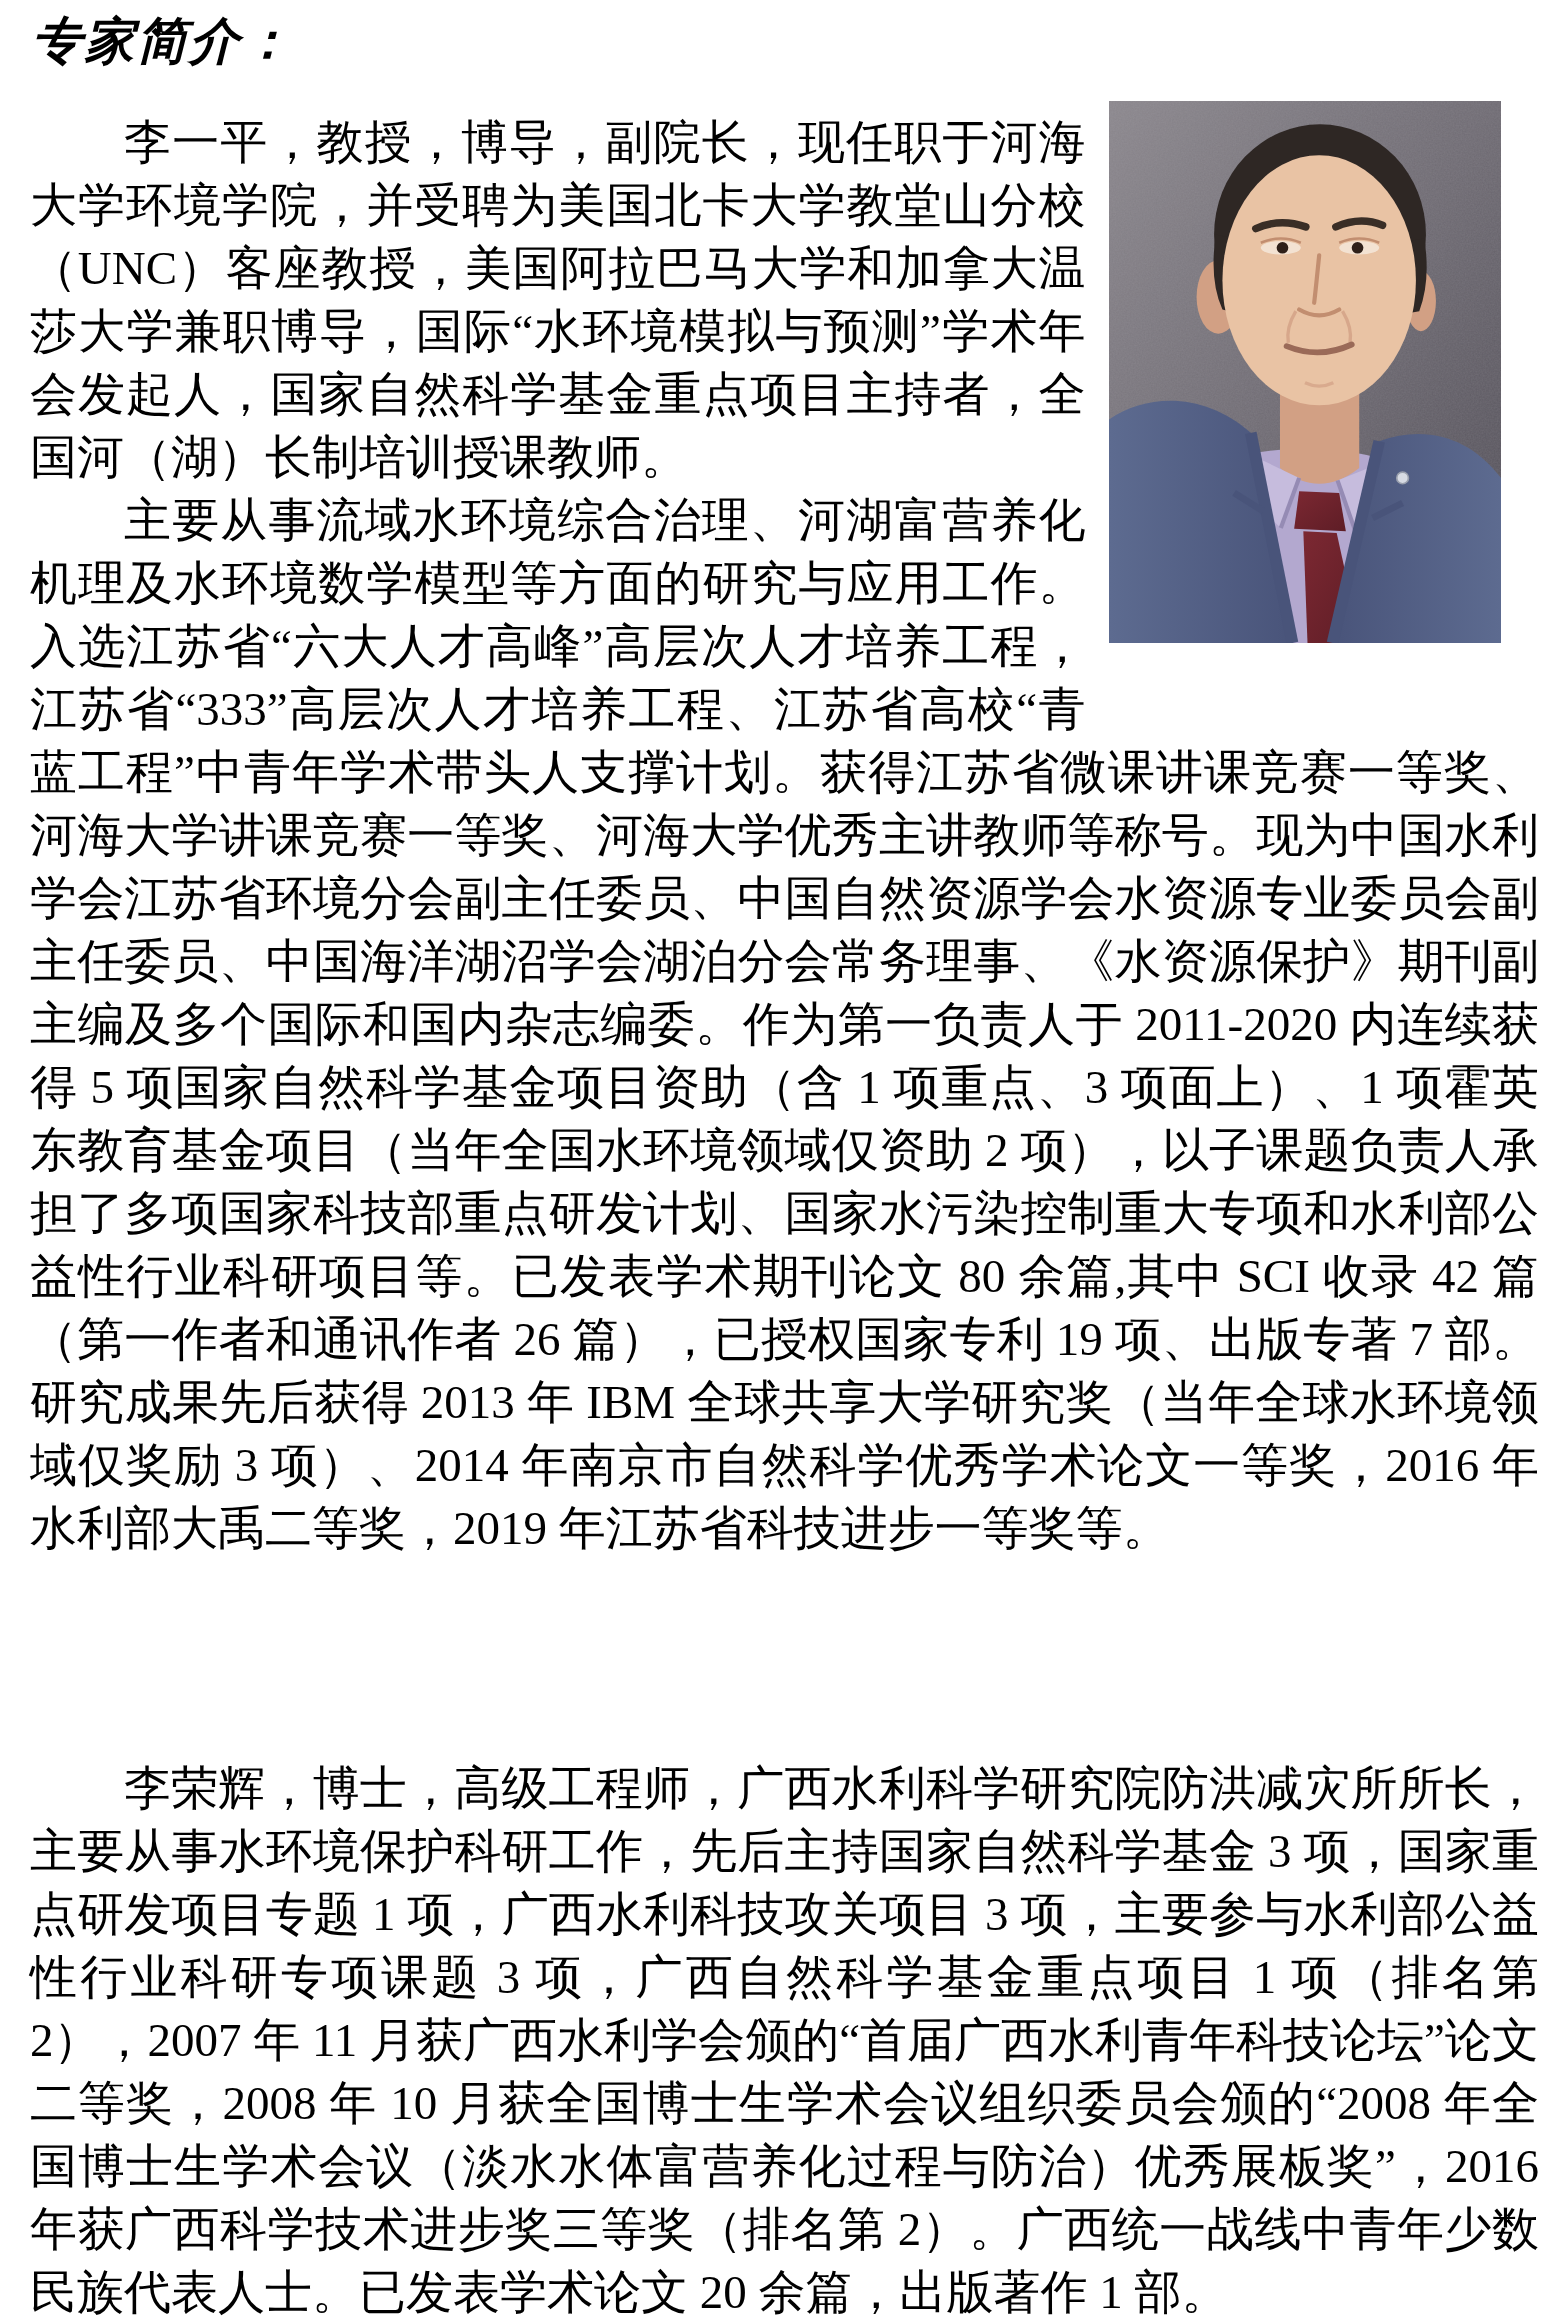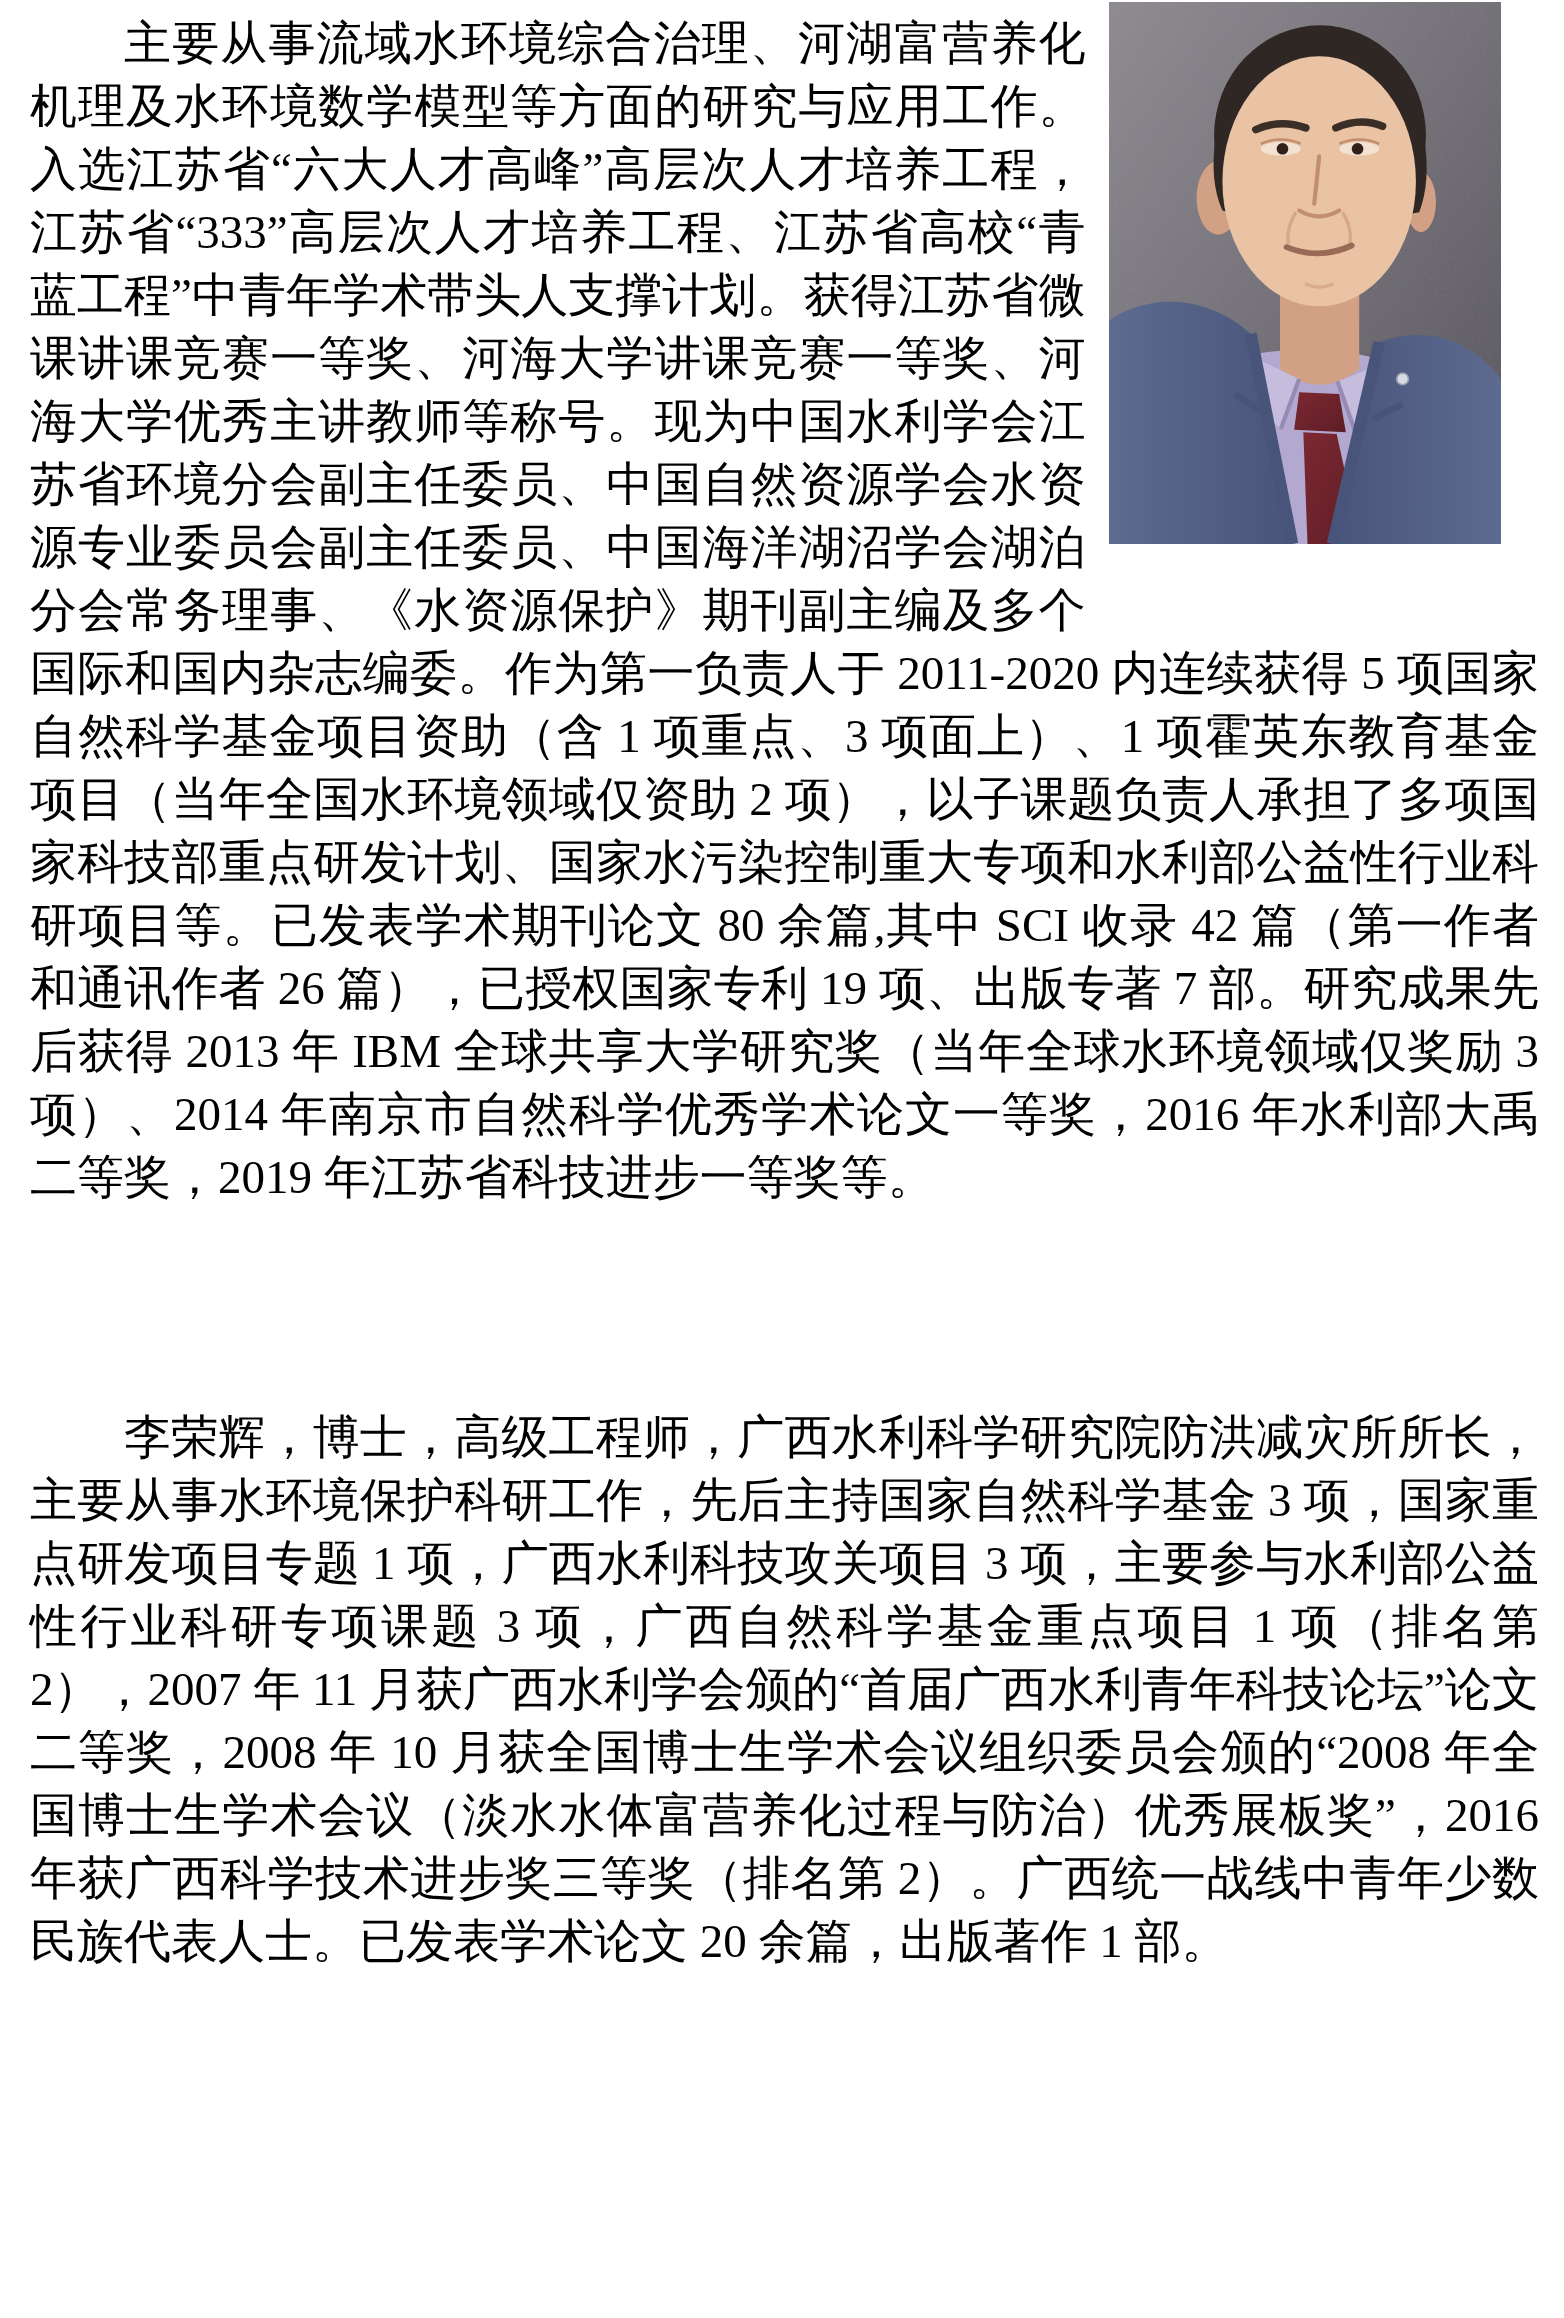--- a/index.html
+++ b/index.html
@@ -37,20 +37,21 @@
     overflow:hidden;
   }
   .photo-wrap svg { display:block; width:100%; height:100%; }
   #expert2-section { margin-top:197px; }
 </style>
 </head>
 <body>
 
 <div class="page">
 
+  <h1 class="heading">专家简介：</h1>
 
   <div class="bio bio-section" id="expert1-section">
 
     <div class="photo-wrap">
       <svg viewBox="0 0 470 650" preserveAspectRatio="none">
         <defs>
           <linearGradient id="bgGrad" x1="0" y1="0" x2="1" y2="1">
             <stop offset="0" stop-color="#8b878d"></stop>
             <stop offset="0.5" stop-color="#6f6b73"></stop>
             <stop offset="1" stop-color="#4f4c55"></stop>
@@ -119,20 +120,21 @@
         <path fill="url(#suitGradR)" d="M470,650 L470,452 C432,402 378,388 324,408 L268,650 Z"></path>
         <path fill="none" stroke-width="14" d="M170,398 L220,650" stroke="#49547a"></path>
         <path fill="none" stroke-width="14" d="M324,408 L268,650" stroke="#49547a"></path>
         <path fill="none" stroke-width="8" d="M150,470 L185,492" stroke="#49547a"></path>
         <path fill="none" stroke-width="8" d="M352,482 L316,500" stroke="#49547a"></path>
 
         <circle cx="352" cy="452" r="7" stroke="#9aa0ae" stroke-width="2" fill="#d7dbe4"></circle>
       </svg>
     </div>
 
+    <p>李一平，教授，博导，副院长，现任职于河海大学环境学院，并受聘为美国北卡大学教堂山分校（UNC）客座教授，美国阿拉巴马大学和加拿大温莎大学兼职博导，国际“水环境模拟与预测”学术年会发起人，国家自然科学基金重点项目主持者，全国河（湖）长制培训授课教师。</p>
     <p>主要从事流域水环境综合治理、河湖富营养化机理及水环境数学模型等方面的研究与应用工作。入选江苏省“六大人才高峰”高层次人才培养工程，江苏省“333”高层次人才培养工程、江苏省高校“青蓝工程”中青年学术带头人支撑计划。获得江苏省微课讲课竞赛一等奖、河海大学讲课竞赛一等奖、河海大学优秀主讲教师等称号。现为中国水利学会江苏省环境分会副主任委员、中国自然资源学会水资源专业委员会副主任委员、中国海洋湖沼学会湖泊分会常务理事、《水资源保护》期刊副主编及多个国际和国内杂志编委。作为第一负责人于 2011-2020 内连续获得 5 项国家自然科学基金项目资助（含 1 项重点、3 项面上）、1 项霍英东教育基金项目（当年全国水环境领域仅资助 2 项），以子课题负责人承担了多项国家科技部重点研发计划、国家水污染控制重大专项和水利部公益性行业科研项目等。已发表学术期刊论文 80 余篇,其中 SCI 收录 42 篇（第一作者和通讯作者 26 篇），已授权国家专利 19 项、出版专著 7 部。研究成果先后获得 2013 年 IBM 全球共享大学研究奖（当年全球水环境领域仅奖励 3 项）、2014 年南京市自然科学优秀学术论文一等奖，2016 年水利部大禹二等奖，2019 年江苏省科技进步一等奖等。</p>
   </div>
 
   <div class="bio bio-section" id="expert2-section">
     <p>李荣辉，博士，高级工程师，广西水利科学研究院防洪减灾所所长，主要从事水环境保护科研工作，先后主持国家自然科学基金 3 项，国家重点研发项目专题 1 项，广西水利科技攻关项目 3 项，主要参与水利部公益性行业科研专项课题 3 项，广西自然科学基金重点项目 1 项（排名第 2），2007 年 11 月获广西水利学会颁的“首届广西水利青年科技论坛”论文二等奖，2008 年 10 月获全国博士生学术会议组织委员会颁的“2008 年全国博士生学术会议（淡水水体富营养化过程与防治）优秀展板奖”，2016 年获广西科学技术进步奖三等奖（排名第 2）。广西统一战线中青年少数民族代表人士。已发表学术论文 20 余篇，出版著作 1 部。</p>
   </div>
 
 </div>
 
 

